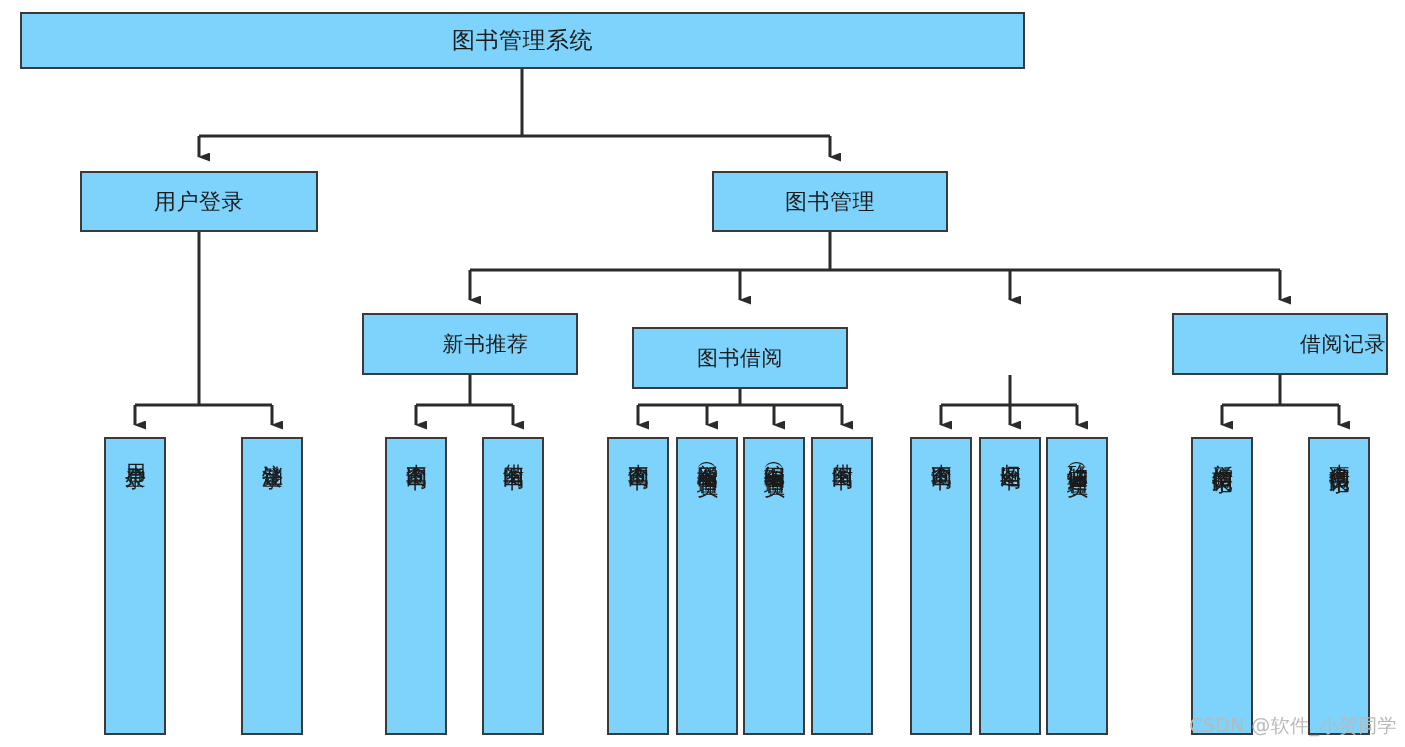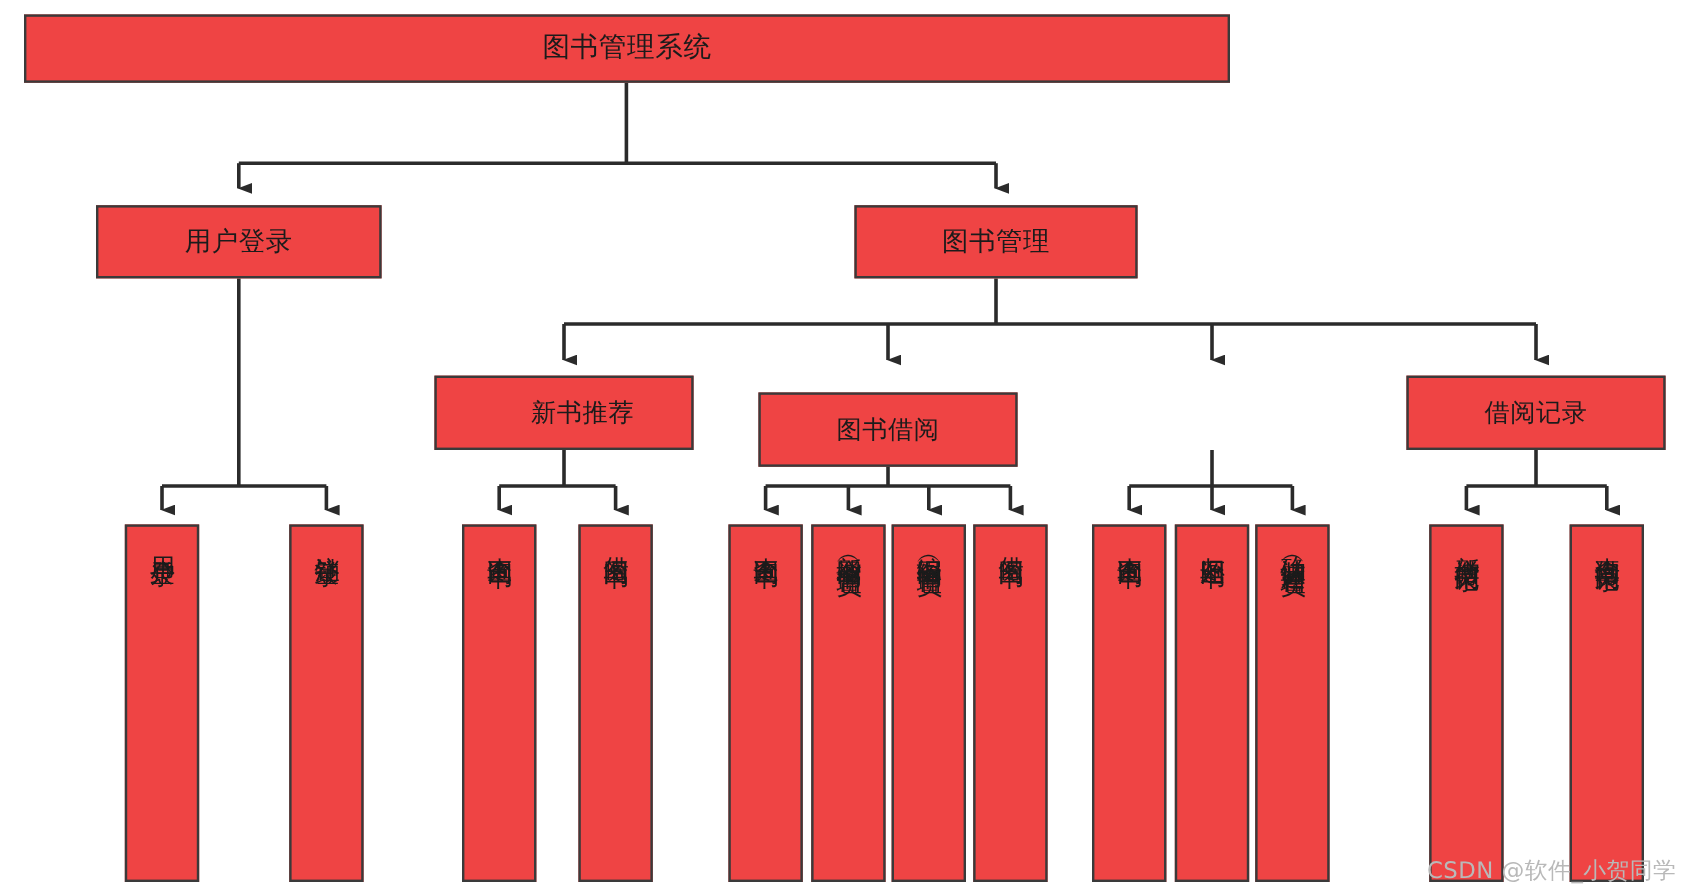--- a/index.html
+++ b/index.html
@@ -22,21 +22,21 @@
     position: absolute;
     left: 0;
     top: 0;
     width: 1405px;
     height: 747px;
     pointer-events: none;
   }
   .node {
     position: absolute;
     box-sizing: border-box;
-    background: #ef4444;
+    background: #7dd3fc;
     border: 2px solid #3a3a3a;
     display: flex;
     align-items: center;
     justify-content: center;
     color: #1b1b1b;
     z-index: 2;
   }
   .node .lbl {
     display: block;
     text-align: center;
@@ -136,21 +136,21 @@
   <div class="node lvl1" style="left:712px; top:171px; width:236px; height:61px;">
     <span class="lbl">图书管理</span>
   </div>
 
   <div class="node lvl2" style="left:362px; top:313px; width:216px; height:62px;padding-left:31px;">
     <span class="lbl">新书推荐</span>
   </div>
   <div class="node lvl2" style="left:632px; top:327px; width:216px; height:62px;">
     <span class="lbl">图书借阅</span>
   </div>
-  <div class="node lvl2" style="left:1172px; top:313px; width:216px; height:62px;">
+  <div class="node lvl2" style="left:1172px; top:313px; width:216px; height:62px;justify-content:flex-end;">
     <span class="lbl">借阅记录</span>
   </div>
 
   <div class="node leaf" style="left:104px; top:437px; width:62px; height:298px;">
     <span class="lbl">用户登录</span>
   </div>
   <div class="node leaf" style="left:241px; top:437px; width:62px; height:298px;">
     <span class="lbl">注销登录</span>
   </div>
 

